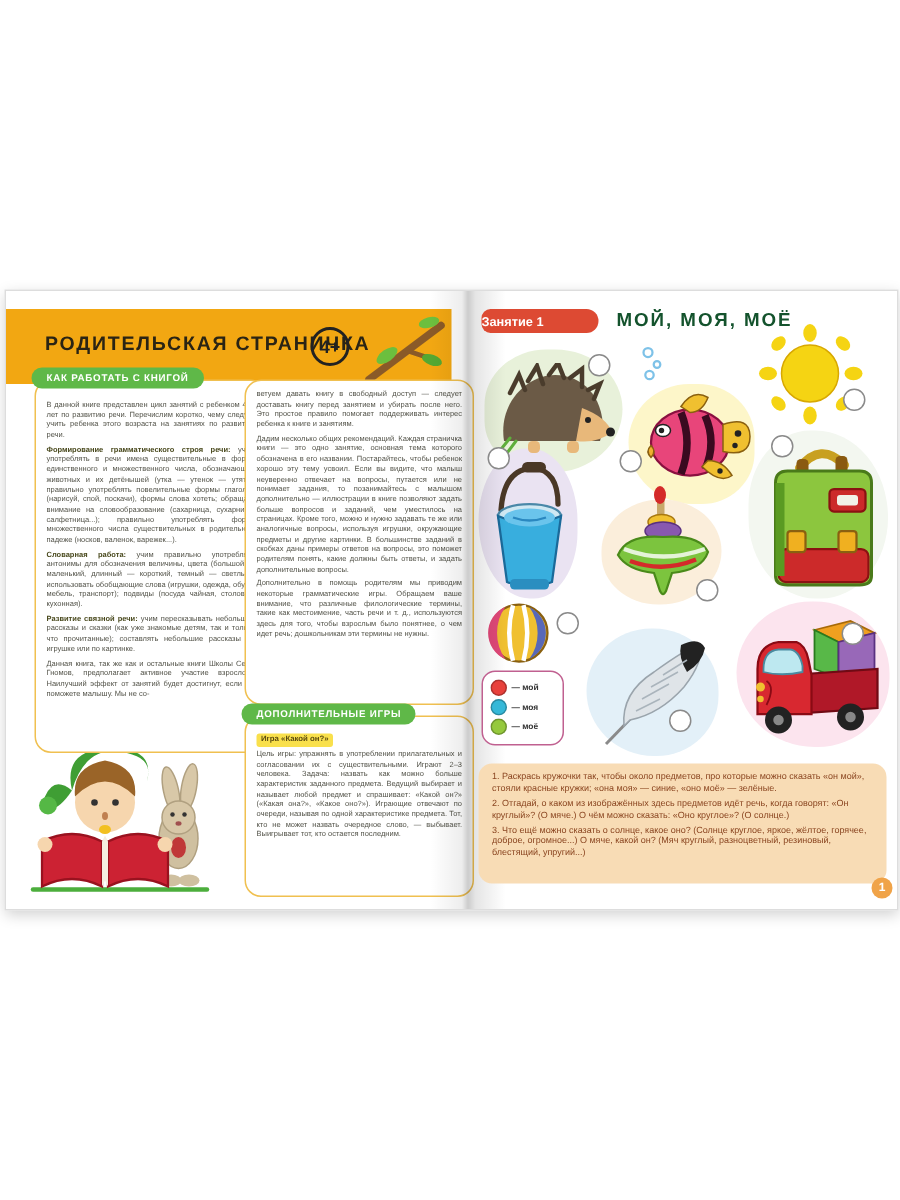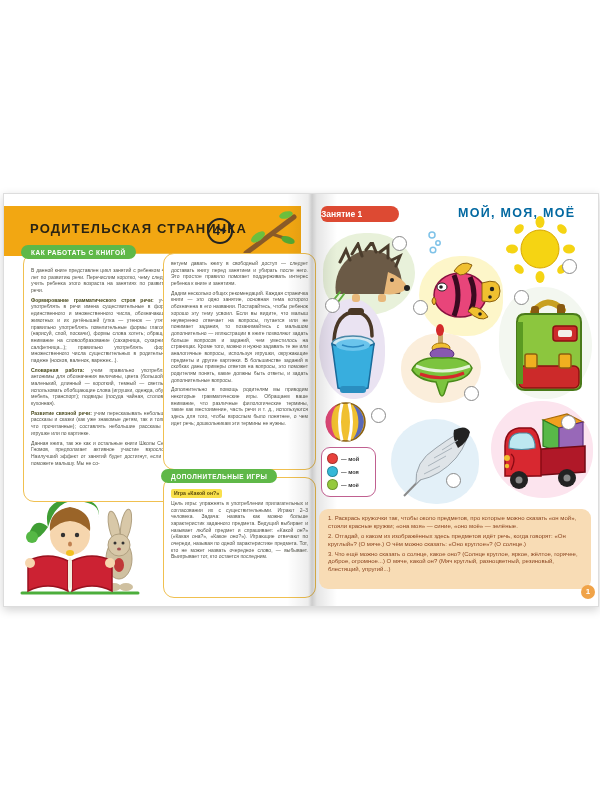--- a/index.html
+++ b/index.html
@@ -26,21 +26,21 @@
   .footer-note{position:absolute;left:148px;top:389px;width:150px;font-size:5.4px;color:#555;
                text-align:center;}
   .tri{color:#4cb044;font-size:6px;letter-spacing:-1px;margin-right:3px;}
   
   .gutter{position:absolute;left:283px;top:0;width:50px;height:412px;z-index:4;pointer-events:none;
     background:linear-gradient(to right,rgba(0,0,0,0) 0%,rgba(0,0,0,.07) 42%,rgba(0,0,0,.20) 50%,rgba(0,0,0,.10) 60%,rgba(0,0,0,0) 100%);}
   .lesson-badge{position:absolute;left:317px;top:12px;width:78px;height:16px;background:#dd4a33;
                 border-radius:6px 8px 8px 6px;color:#fff;font-size:8.5px;font-weight:bold;
                 line-height:16px;z-index:5;}
   .lesson-title{position:absolute;left:407px;top:12px;font-size:12.5px;font-weight:bold;
-                letter-spacing:1.3px;color:#0369a1;z-index:5;margin-left:47px;}
+                letter-spacing:1.3px;color:#14532d;z-index:5;}
   .blob{position:absolute;z-index:1;}
   .answer-circle{position:absolute;width:13px;height:13px;border-radius:50%;background:#fff;
                  border:1.5px solid #8a8a8a;z-index:6;}
   .legend{position:absolute;left:317px;top:253px;width:55px;height:50px;background:#fff;
           border:1.5px solid #c06090;border-radius:9px;padding:4px 5px;box-sizing:border-box;z-index:5;}
   .legend-row{display:flex;align-items:center;height:13px;}
   .legend-dot{width:9px;height:9px;border-radius:50%;border:1px solid rgba(0,0,0,.25);margin-right:3px;flex:0 0 auto;}
   .legend-label{font-size:5.6px;font-weight:bold;color:#333;}
   .instructions{position:absolute;left:315px;top:315px;width:272px;height:80px;background:#f8dcb5;
                 border-radius:9px;padding:6px 9px;box-sizing:border-box;z-index:5;}

